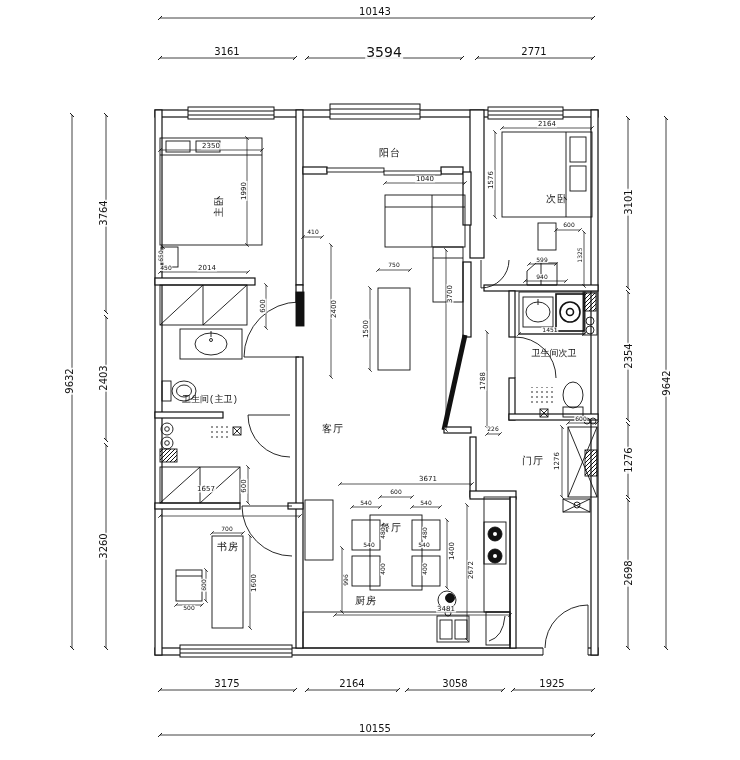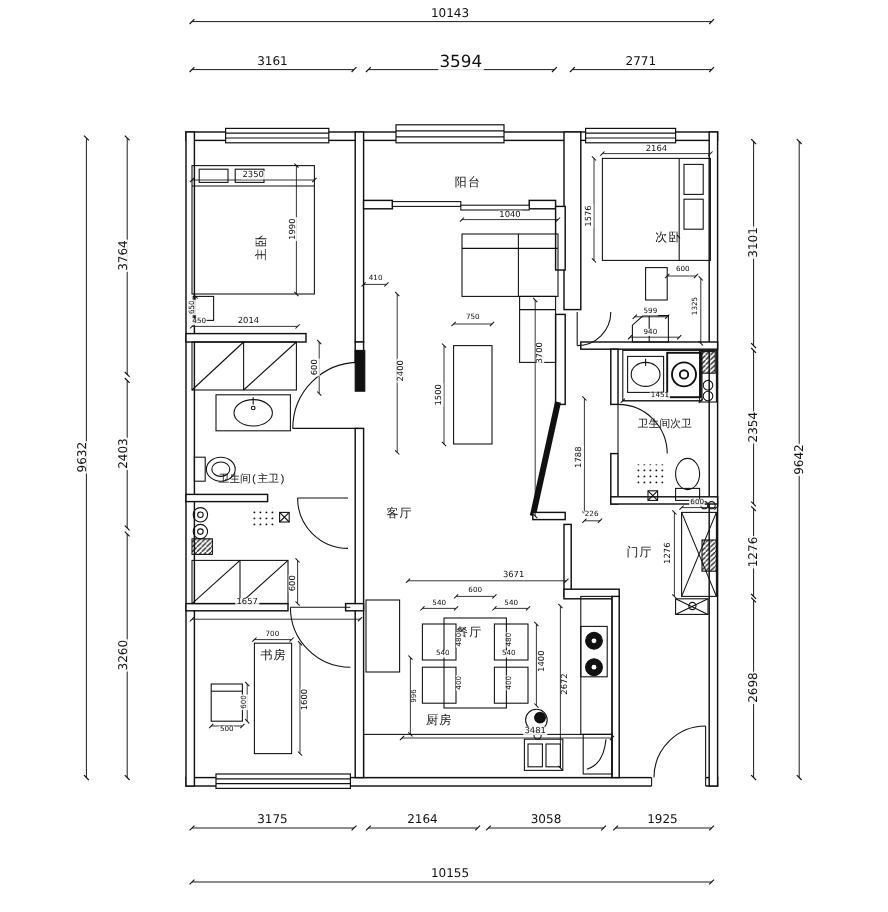--- a/index.html
+++ b/index.html
@@ -374,21 +374,21 @@
       <div class="lbl" style="left: 547px; top: 124px; font-size: 7px;">2164</div>
       <div class="lbl rot" style="left: 491px; top: 180px; font-size: 7px;">1576</div>
       <div class="lbl" style="left: 569px; top: 225px; font-size: 6px;">600</div>
       <div class="lbl rot" style="left: 580px; top: 255px; font-size: 6px;">1325</div>
       <div class="lbl" style="left: 542px; top: 260px; font-size: 6px;">599</div>
       <div class="lbl" style="left: 542px; top: 277px; font-size: 6px;">940</div>
       <div class="lbl" style="left: 550px; top: 330px; font-size: 6px;">1451</div>
       <div class="lbl" style="left: 581px; top: 419px; font-size: 6px;">600</div>
       <div class="lbl rot" style="left: 557px; top: 461px; font-size: 7px;">1276</div>
       <div class="lbl rot" style="left: 244px; top: 486px; font-size: 7px;">600</div>
-      <div class="lbl" style="left: 206px; top: 502px; font-size: 7px;">1657</div>
+      <div class="lbl" style="left: 206px; top: 489px; font-size: 7px;">1657</div>
       <div class="lbl" style="left: 227px; top: 529px; font-size: 6px;">700</div>
       <div class="lbl rot" style="left: 254px; top: 583px; font-size: 7px;">1600</div>
       <div class="lbl rot" style="left: 204px; top: 585px; font-size: 6px;">600</div>
       <div class="lbl" style="left: 189px; top: 608px; font-size: 6px;">500</div>
       <div class="lbl" style="left: 428px; top: 479px; font-size: 7px;">3671</div>
       <div class="lbl" style="left: 396px; top: 492px; font-size: 6px;">600</div>
       <div class="lbl" style="left: 366px; top: 503px; font-size: 6px;">540</div>
       <div class="lbl" style="left: 426px; top: 503px; font-size: 6px;">540</div>
       <div class="lbl rot" style="left: 383px; top: 533px; font-size: 6px;">480</div>
       <div class="lbl rot" style="left: 425px; top: 533px; font-size: 6px;">480</div>

